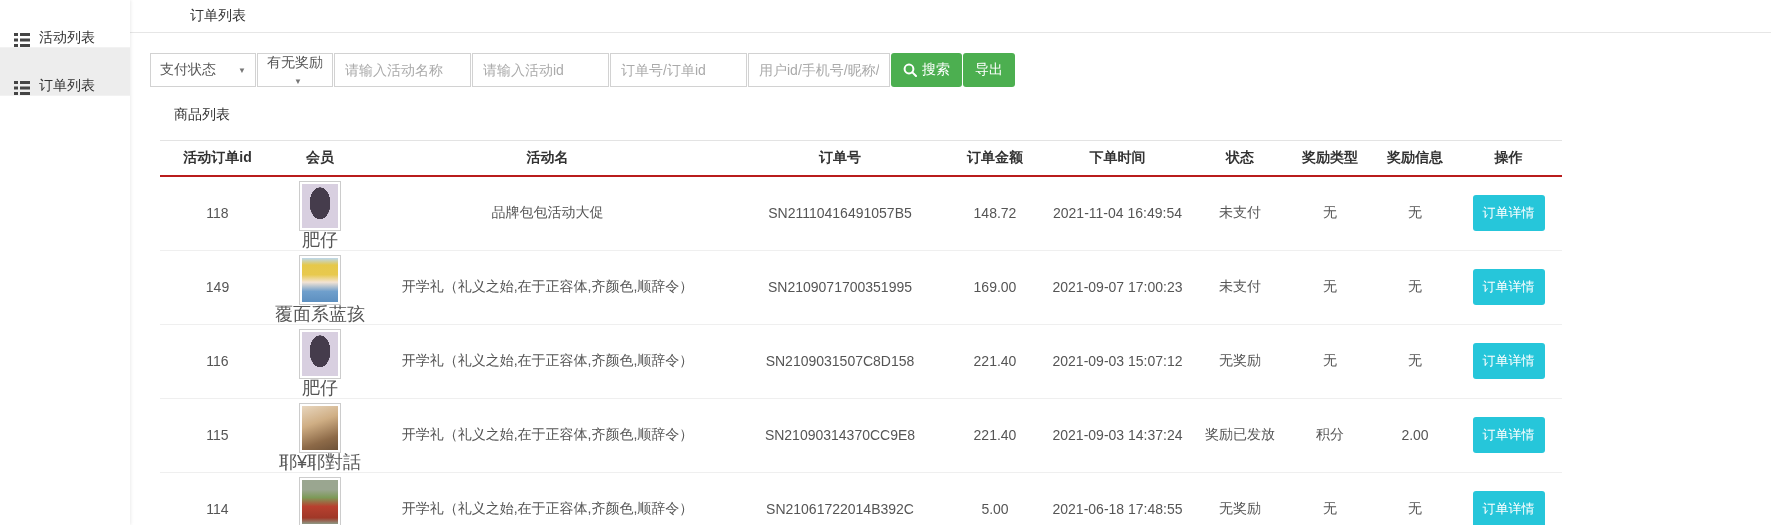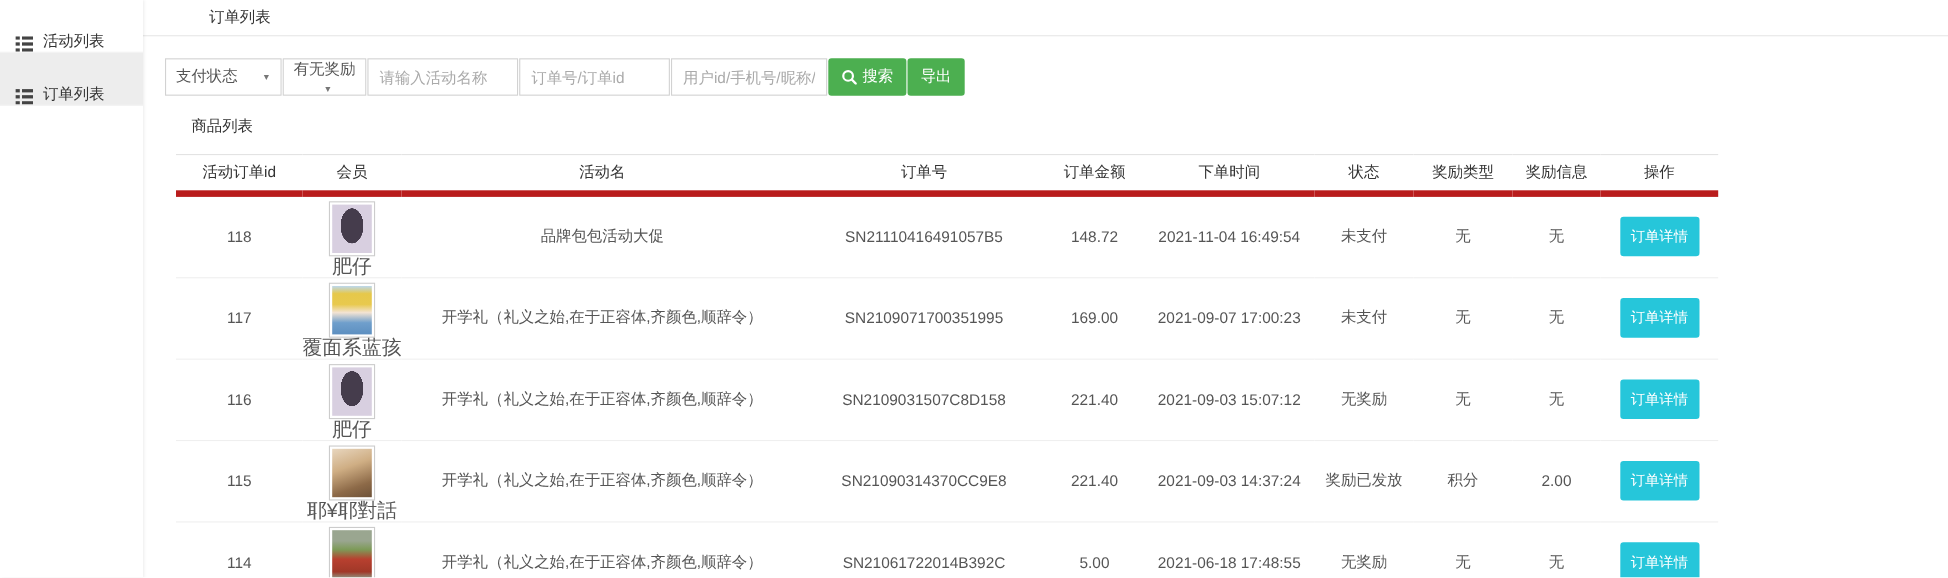--- a/index.html
+++ b/index.html
@@ -36,22 +36,22 @@
   .btn { border:none; cursor:pointer; font-family:inherit; font-size:14px;
     border-radius:3px; display:inline-flex; align-items:center; justify-content:center; }
   .btn.green { background:#4caf50; color:#fff; height:34px; padding:0 12px; gap:5px; }
   .btn.cyan  { background:#26c6da; color:#fff; height:36px; padding:1px 10px; font-size:13px; }
 
   .product-label { margin:19px 0 0 44px; font-size:14px; color:#333; }
 
   
   .orders { width:1402px; margin:16px 0 0 30px; border-collapse:collapse;
     table-layout:fixed; border-top:1px solid #e3e3e3; }
-  .orders th { font-weight:400; font-size:14px; color:#333; height:35px;
-    text-align:center; vertical-align:middle; border-bottom:6px solid #b91c1c; }
+  .orders th { font-weight:700; font-size:14px; color:#333; height:35px;
+    text-align:center; vertical-align:middle; border-bottom:2px solid #b91c1c; }
   .orders td { text-align:center; vertical-align:middle; height:62px;
     font-size:14px; color:#555; border-bottom:1px solid #efefef;
     overflow:hidden; white-space:nowrap; }
   td.member { padding:4px 0 2px; }
   .avatar-frame { width:42px; height:50px; border:1px solid #ccc; background:#fff;
     padding:2px; margin:0 auto; }
   .avatar-img { width:100%; height:100%; }
   .member-name { font-size:18px; color:#555; margin-top:2px; line-height:15px; }
 
   
@@ -104,20 +104,21 @@
     <div class="filters">
       <div class="select w1">
         <span>支付状态</span>
         <span class="caret">▼</span>
       </div>
       <div class="select w2">
         <span>有无奖励</span>
         <span class="caret">▼</span>
       </div>
       <input class="txt" placeholder="请输入活动名称" style="">
+      <input class="txt" placeholder="请输入活动id" style="">
       <input class="txt" placeholder="订单号/订单id" style="">
       <input class="txt wide" placeholder="用户id/手机号/昵称/姓名" style="">
       <button class="btn green">
         <span class="mag">
           <svg viewBox="0 0 14 14" width="14" height="14">
             <circle cx="6" cy="6" r="4.4" fill="none" stroke="#fff" stroke-width="2"></circle>
             <line x1="9.4" y1="9.4" x2="13" y2="13" stroke="#fff" stroke-width="2" stroke-linecap="round"></line>
           </svg>
         </span>
         <span>搜索</span>
@@ -170,21 +171,21 @@
           <td>148.72</td>
           <td>2021-11-04 16:49:54</td>
           <td>未支付</td>
           <td>无</td>
           <td>无</td>
           <td>
             <button class="btn cyan">订单详情</button>
           </td>
         </tr>
         <tr>
-          <td>117</td>
+          <td>149</td>
           <td class="member">
             <div class="avatar-frame">
               <div class="avatar-img" style="background:linear-gradient(180deg,#bcd8ee 0%,#e6c84a 16%,#e8c94e 38%,#f3e3d3 55%,#6f9fcc 76%,#5d8fc0 100%)"></div>
             </div>
             <div class="member-name">覆面系蓝孩</div>
           </td>
           <td>开学礼（礼义之始,在于正容体,齐颜色,顺辞令）</td>
           <td>SN2109071700351995</td>
           <td>169.00</td>
           <td>2021-09-07 17:00:23</td>

